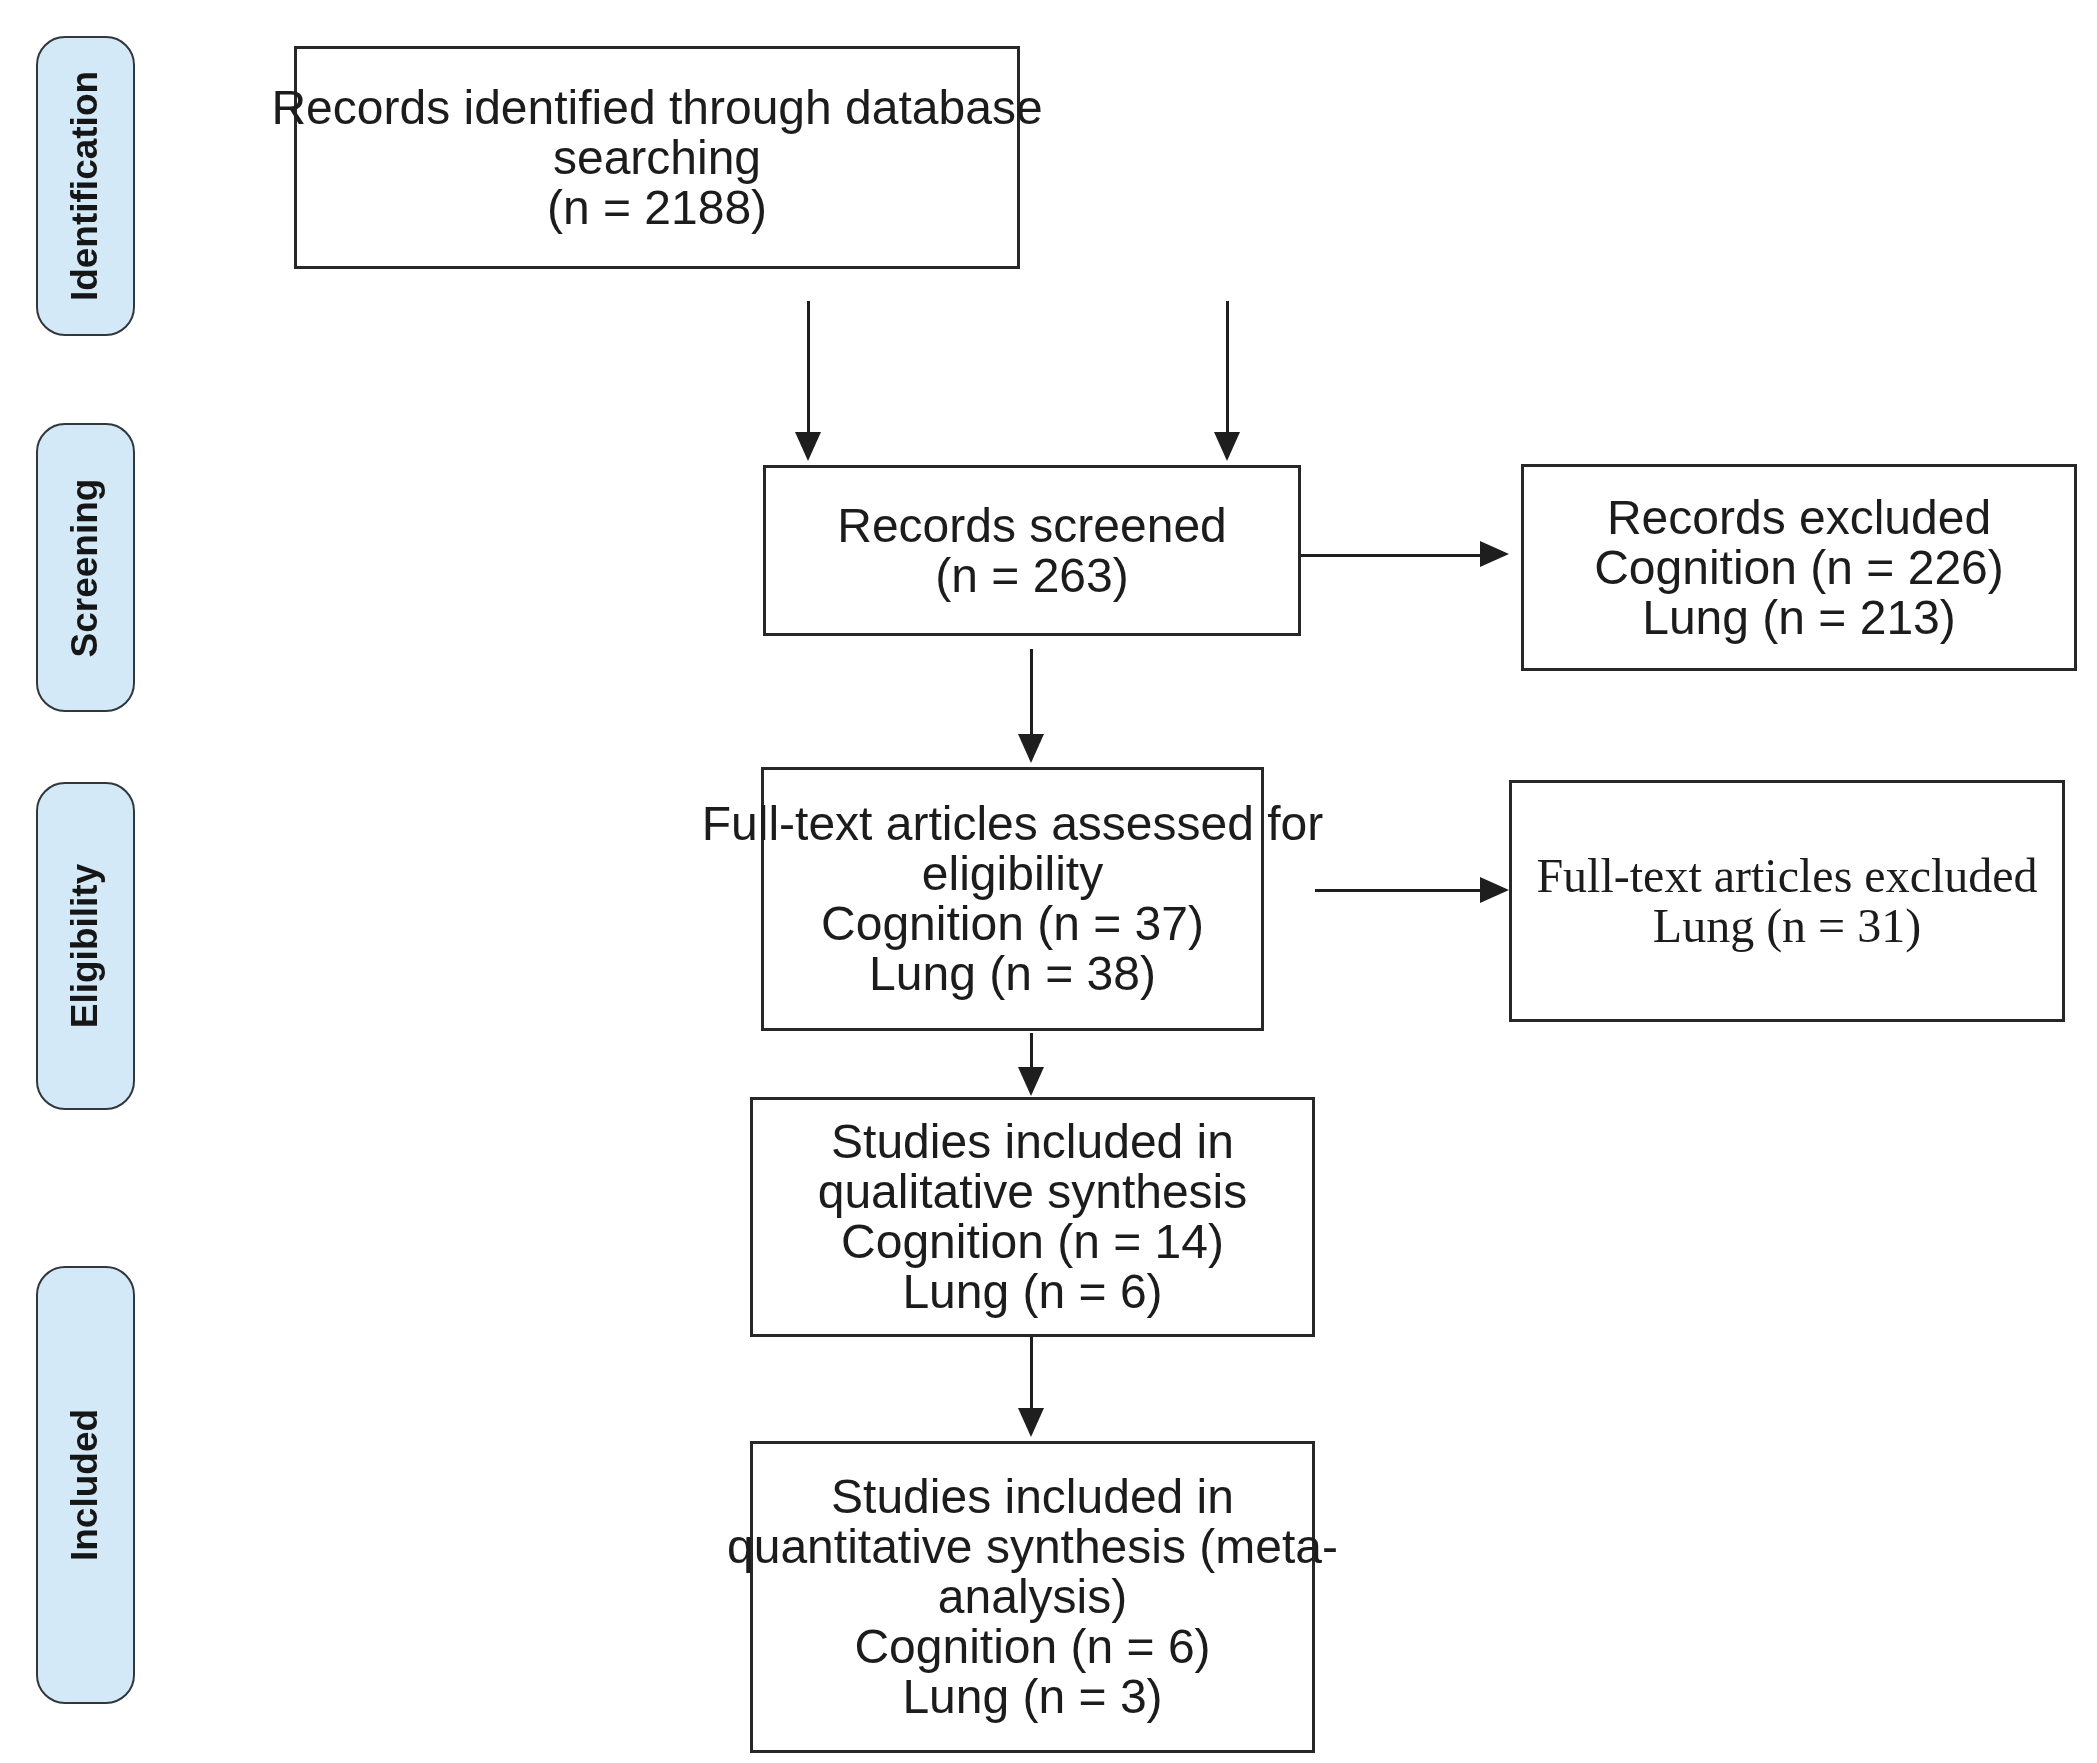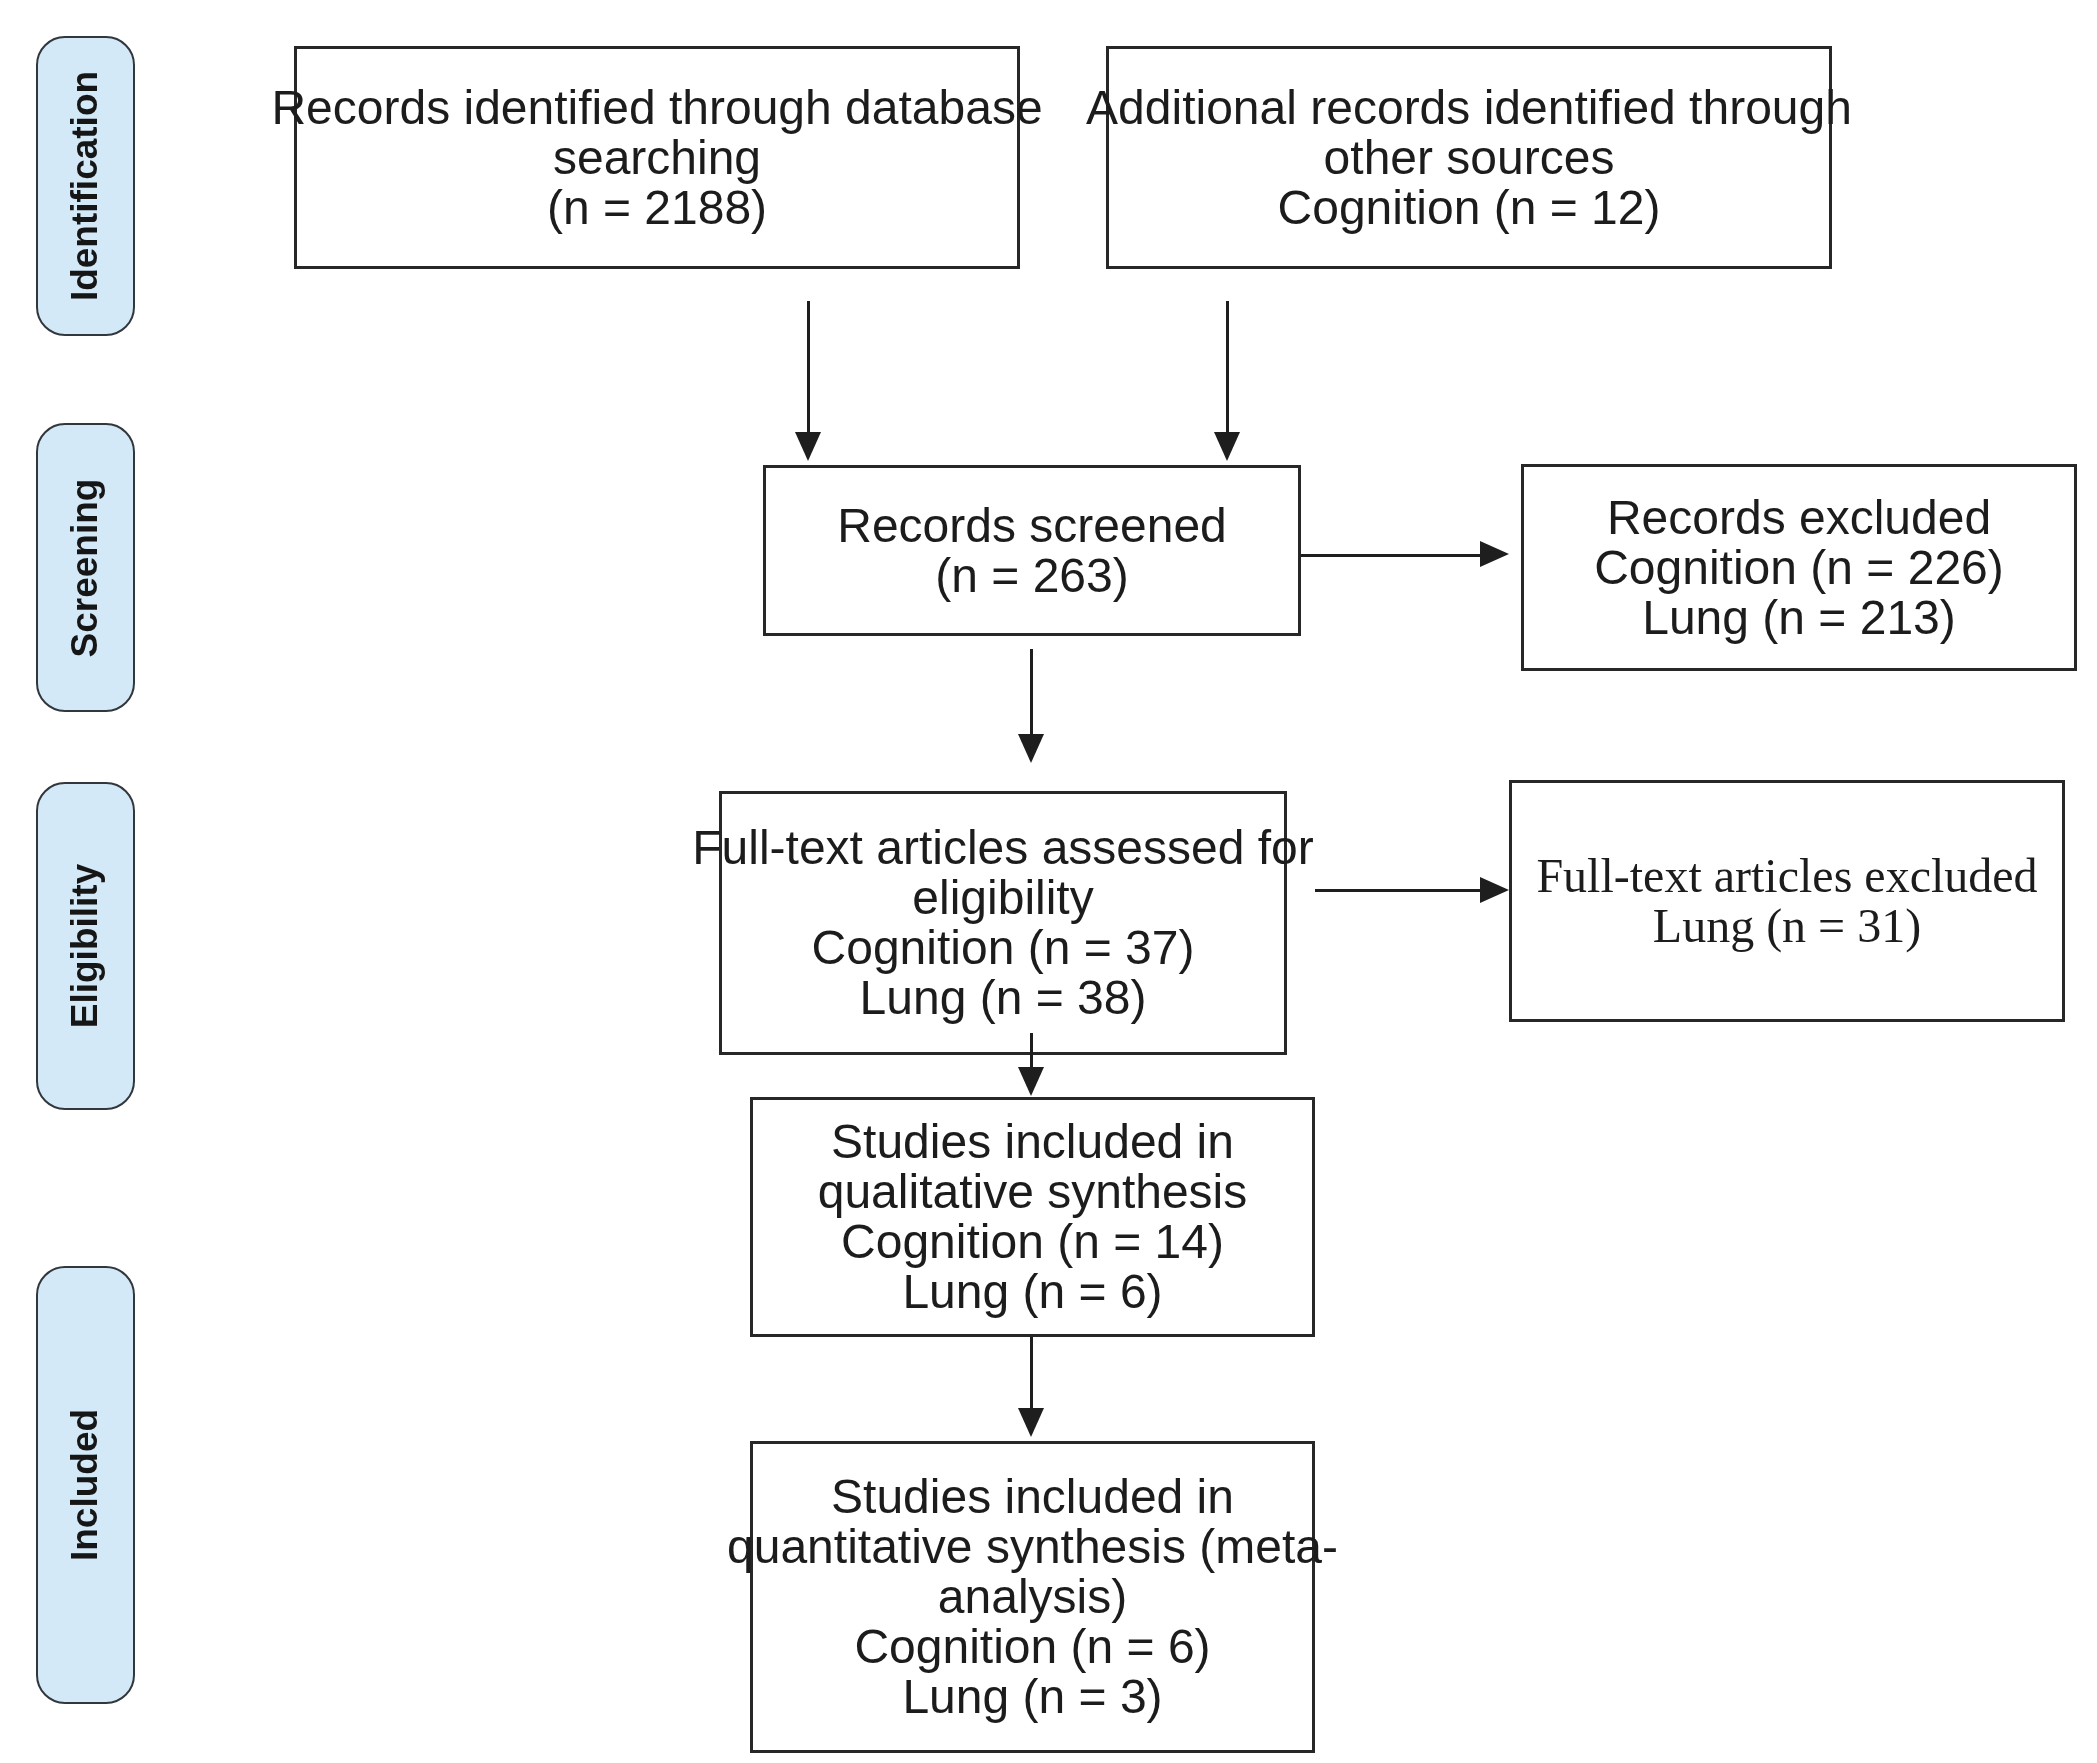--- a/index.html
+++ b/index.html
@@ -58,38 +58,33 @@
   <div class="stage" style="left:36px;top:1266px;width:99px;height:438px;">
     <span class="stage-text">Included</span>
   </div>
 
   <div class="box" style="left:294px;top:46px;width:726px;height:223px;">
     <div class="line">Records identified through database</div>
     <div class="line">searching</div>
     <div class="line">(n = 2188)</div>
   </div>
 
-  <div class="box" style="left:1106px;top:46px;width:726px;height:223px;">
-    <div class="line">Additional records identified through</div>
-    <div class="line">other sources</div>
-    <div class="line">Cognition (n = 12)</div>
-  </div>
 
   <div class="box" style="left:763px;top:465px;width:538px;height:171px;">
     <div class="line">Records screened</div>
     <div class="line">(n = 263)</div>
   </div>
 
   <div class="box" style="left:1509px;top:464px;width:556px;height:207px;margin-left:12px;">
     <div class="line">Records excluded</div>
     <div class="line">Cognition (n = 226)</div>
     <div class="line">Lung (n = 213)</div>
   </div>
 
-  <div class="box" style="left:719px;top:767px;width:568px;height:264px;margin-top:24px;">
+  <div class="box" style="left:761px;top:767px;width:503px;height:264px;">
     <div class="line">Full-text articles assessed for</div>
     <div class="line">eligibility</div>
     <div class="line">Cognition (n = 37)</div>
     <div class="line">Lung (n = 38)</div>
   </div>
 
   <div class="box" style="left:1509px;top:780px;width:556px;height:242px;font-family:Liberation Serif, serif;">
     <div class="line">Full-text articles excluded</div>
     <div class="line">Lung (n = 31)</div>
   </div>

